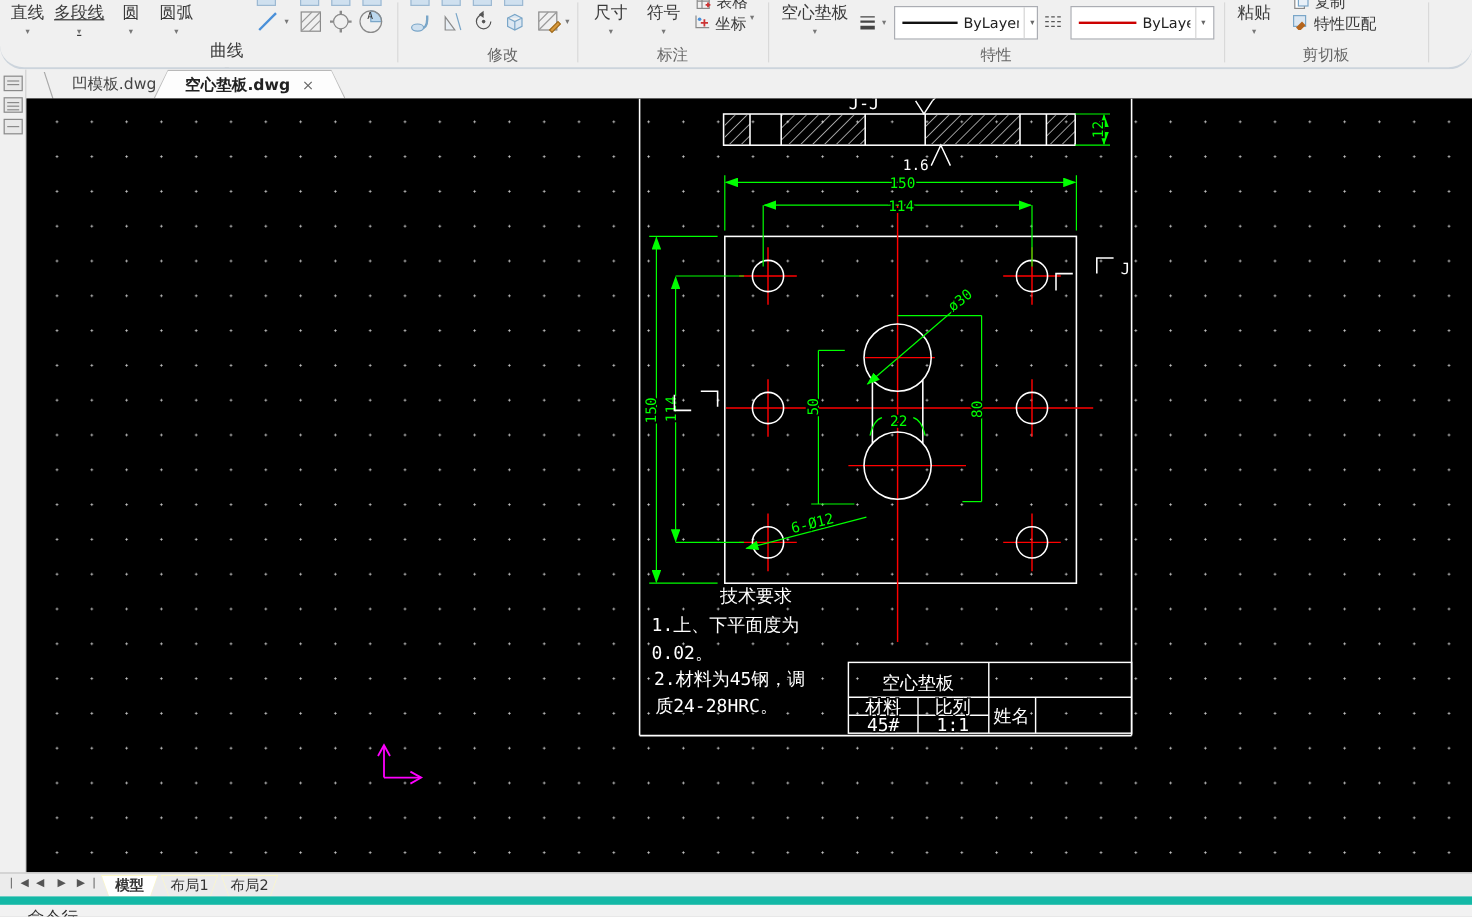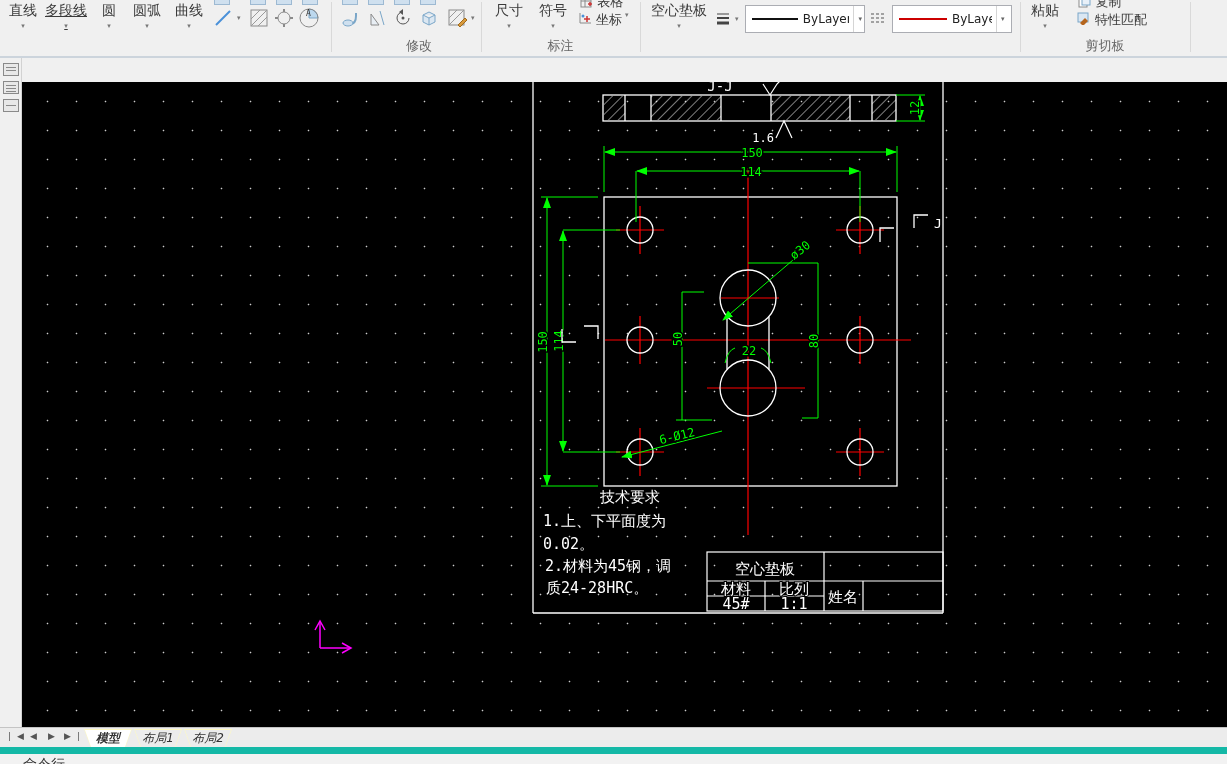--- a/index.html
+++ b/index.html
@@ -2,21 +2,21 @@
 <html><head>
 <meta charset="utf-8">
 <style>
   html,body{margin:0;padding:0;background:#d0d0d0;}
   *{box-sizing:border-box;}
   body{font-family:"DejaVu Sans","Liberation Sans",sans-serif;}
   .app{position:relative;width:1227px;height:764px;overflow:hidden;background:#f0f0f0;}
 
   
   .ribbon{position:absolute;left:0;top:0;width:1227px;height:58px;background:#f0f0f0;
-          border-bottom:2px solid #ccd4dc;overflow:hidden;}
+          border-bottom:2px solid #ccd4dc;overflow:hidden;border-radius:20px;}
   .rlabel{position:absolute;top:37px;font-size:13px;color:#666;text-align:center;}
   .rdiv{position:absolute;top:2px;width:1px;height:50px;background:#d9d9d9;}
   .rbtn{position:absolute;top:2px;font-size:14px;color:#3a3a3a;text-align:center;cursor:default;}
   .rbtn .car{display:block;font-size:7px;color:#777;line-height:9px;margin-top:2px;}
   .icbtn{position:absolute;top:7px;width:22px;height:22px;}
   .car2{position:absolute;font-size:7px;color:#777;}
   .cutrow{position:absolute;top:-7px;height:14px;font-size:13px;color:#3a3a3a;white-space:nowrap;}
   .smallrow{position:absolute;top:11px;height:18px;font-size:13px;color:#3a3a3a;white-space:nowrap;display:flex;gap:3px;}
   .combo{position:absolute;top:5px;height:28px;background:#fff;border:1px solid #abadb3;
          display:flex;align-items:center;padding:0 2px 0 6px;}
@@ -45,21 +45,21 @@
   
   .canvas{position:absolute;left:22px;top:82px;width:1205px;height:645px;background:#000;
     background-image:radial-gradient(circle,rgba(255,255,255,.8) .7px,transparent 1.1px);
     background-size:29px 29px;background-position:11px 5px;}
   .canvas svg{position:absolute;left:0;top:0;}
 
   
   .mbar{position:absolute;left:0;top:727px;width:1227px;height:20px;background:#ececec;border-top:1px solid #c4c4c4;}
   .navs{position:absolute;left:8px;top:3px;font-size:9px;color:#555;letter-spacing:6px;}
   .mtab-outer{position:absolute;top:1px;height:19px;background:#fef9c3;
-      clip-path:polygon(0 0,100% 0,calc(100% - 7px) 100%,7px 100%);font-style:italic;}
+      clip-path:polygon(0 0,100% 0,calc(100% - 7px) 100%,7px 100%);}
   .mtab-inner{position:absolute;left:1px;top:1px;right:1px;bottom:1px;background:#ececec;
       clip-path:polygon(0 0,100% 0,calc(100% - 6px) 100%,6px 100%);
       display:flex;align-items:center;justify-content:center;font-size:12px;color:#333;}
   .mtab-inner.on{background:#fff;font-weight:bold;}
   .cmdbar{position:absolute;left:0;top:747px;width:1227px;height:17px;background:#f2f2f2;border-top:7px solid #14b8a6;}
   .cmdbar .cl{position:absolute;left:23px;top:2px;font-size:14px;color:#2b2b2b;}
 
   svg text{font-family:"DejaVu Sans Mono","DejaVu Sans",monospace;}
   .dimtxt{fill:#00ff00;font-size:12px;paint-order:stroke;stroke:#000;stroke-width:3px;}
   .whtxt{fill:#fff;font-size:15px;paint-order:stroke;stroke:#000;stroke-width:2px;}
@@ -80,21 +80,21 @@
       <span class="car">▾</span>
     </div>
     <div class="rbtn" style="left:94px;width:30px;">
       <span>圆</span>
       <span class="car">▾</span>
     </div>
     <div class="rbtn" style="left:130px;width:34px;">
       <span>圆弧</span>
       <span class="car">▾</span>
     </div>
-    <div class="rbtn" style="left:172px;width:34px;">
+    <div class="rbtn" style="left:172px;width:34px;margin-top:32px;">
       <span>曲线</span>
       <span class="car">▾</span>
     </div>
 
     <div class="cuticon" style="left:214px;"></div>
     <div class="cuticon" style="left:250px;"></div>
     <div class="cuticon" style="left:276px;"></div>
     <div class="cuticon" style="left:302px;"></div>
 
     <div class="icbtn" style="left:212px;">
@@ -214,20 +214,21 @@
     <div class="icbtn" style="left:869px;top:9px;width:18px;height:18px;">
       <svg width="18" height="18">
           <path d="M2 5 H16 M2 9 H16 M2 13 H16" stroke="#555" stroke-dasharray="3 2"></path>
         </svg>
     </div>
     <div class="combo" style="left:892px;width:120px;">
       <span class="swatch" style="background:#c00;"></span>
       <span class="cval" style="max-width:40px;">ByLayer</span>
       <span class="cdd">▾</span>
     </div>
+    <div class="rlabel" style="left:640px;width:380px;">特性</div>
 
     <div class="rdiv" style="left:1020px;"></div>
 
     <div class="rbtn" style="left:1028px;width:34px;">
       <span>粘贴</span>
       <span class="car">▾</span>
     </div>
     <div class="cutrow" style="left:1078px;">
       <svg width="13" height="12" style="vertical-align:-2px;">
           <rect x="1" y="3" width="8" height="8" fill="#fff" stroke="#8a8a8a"></rect>
@@ -240,20 +241,30 @@
           <rect x="2" y="2" width="10" height="9" fill="#dbe7f2" stroke="#7aa6c8"></rect>
           <path d="M4 12 L9 7 L12 10 L7 15 Z" fill="#b5651d"></path>
         </svg>
       <span>特性匹配</span>
     </div>
     <div class="rlabel" style="left:1020px;width:170px;">剪切板</div>
 
     <div class="rdiv" style="left:1190px;"></div>
   </div>
 
+  <div class="doctabs">
+    <div class="slant" style="left:18px;"></div>
+    <div class="tabtxt" style="left:38px;">凹模板.dwg</div>
+    <div class="tab-active-outer" style="left:106px;width:160px;">
+      <div class="tab-active-inner">
+        <span class="t">空心垫板.dwg</span>
+        <span class="x">×</span>
+      </div>
+    </div>
+  </div>
 
   <div class="strip">
     <div class="sic" style="top:5px;">
         <i style="top:3px;"></i>
         <i style="top:6px;"></i>
       </div>
     <div class="sic" style="top:23px;">
         <i style="top:3px;"></i>
         <i style="top:6px;"></i>
         <i style="top:9px;"></i>

